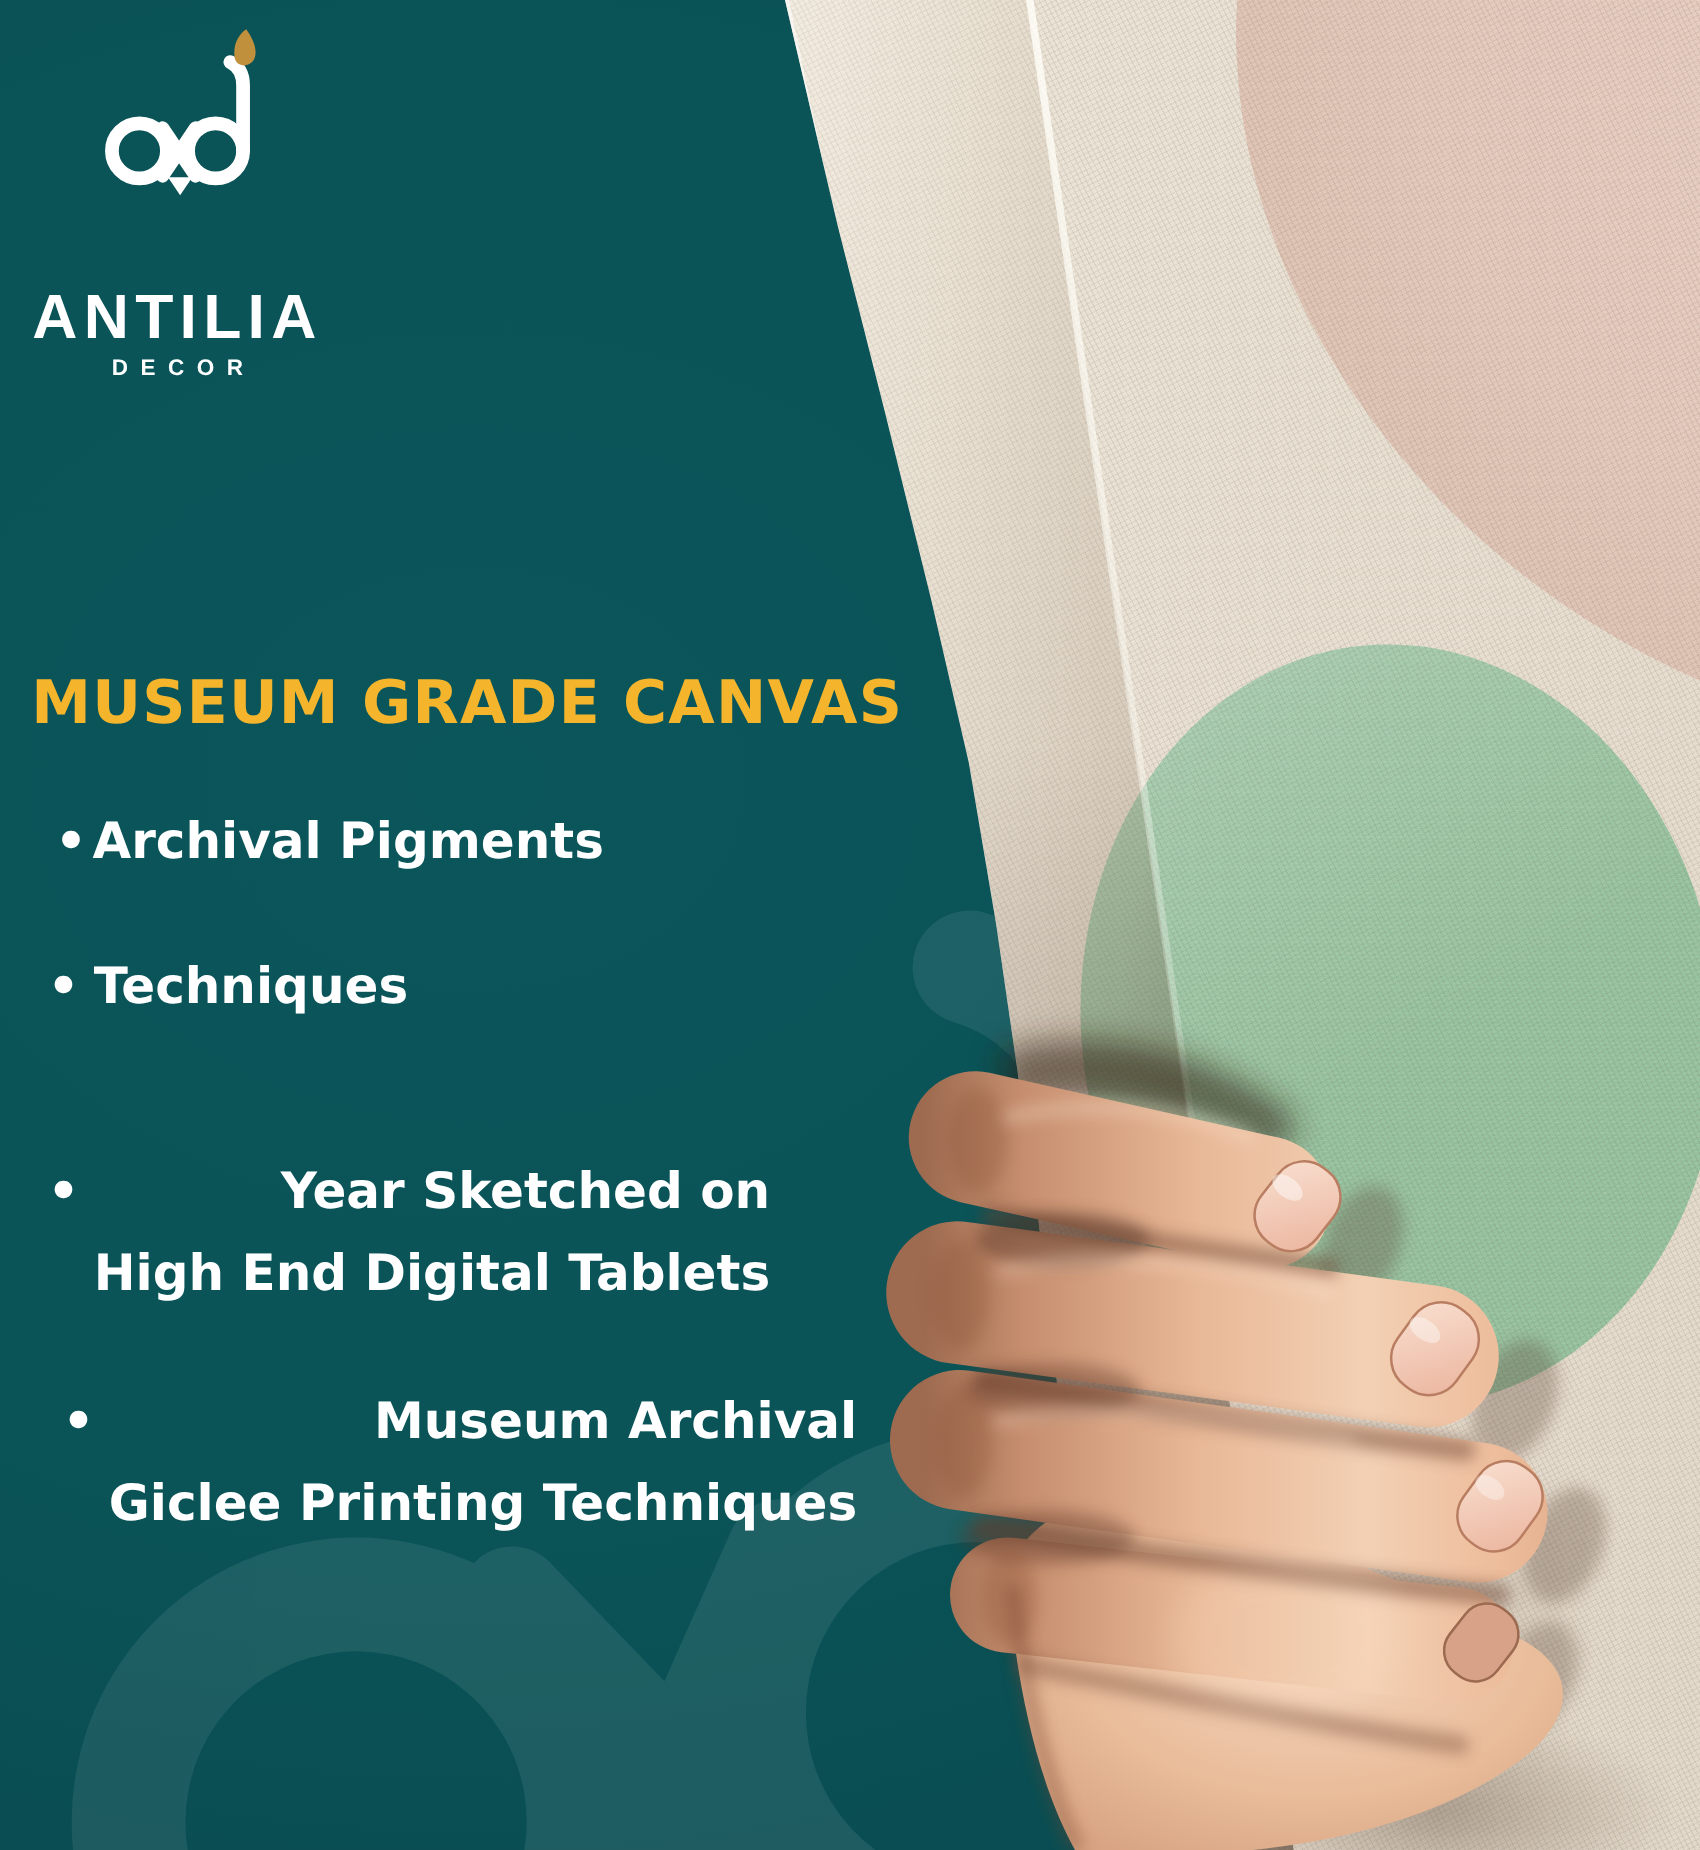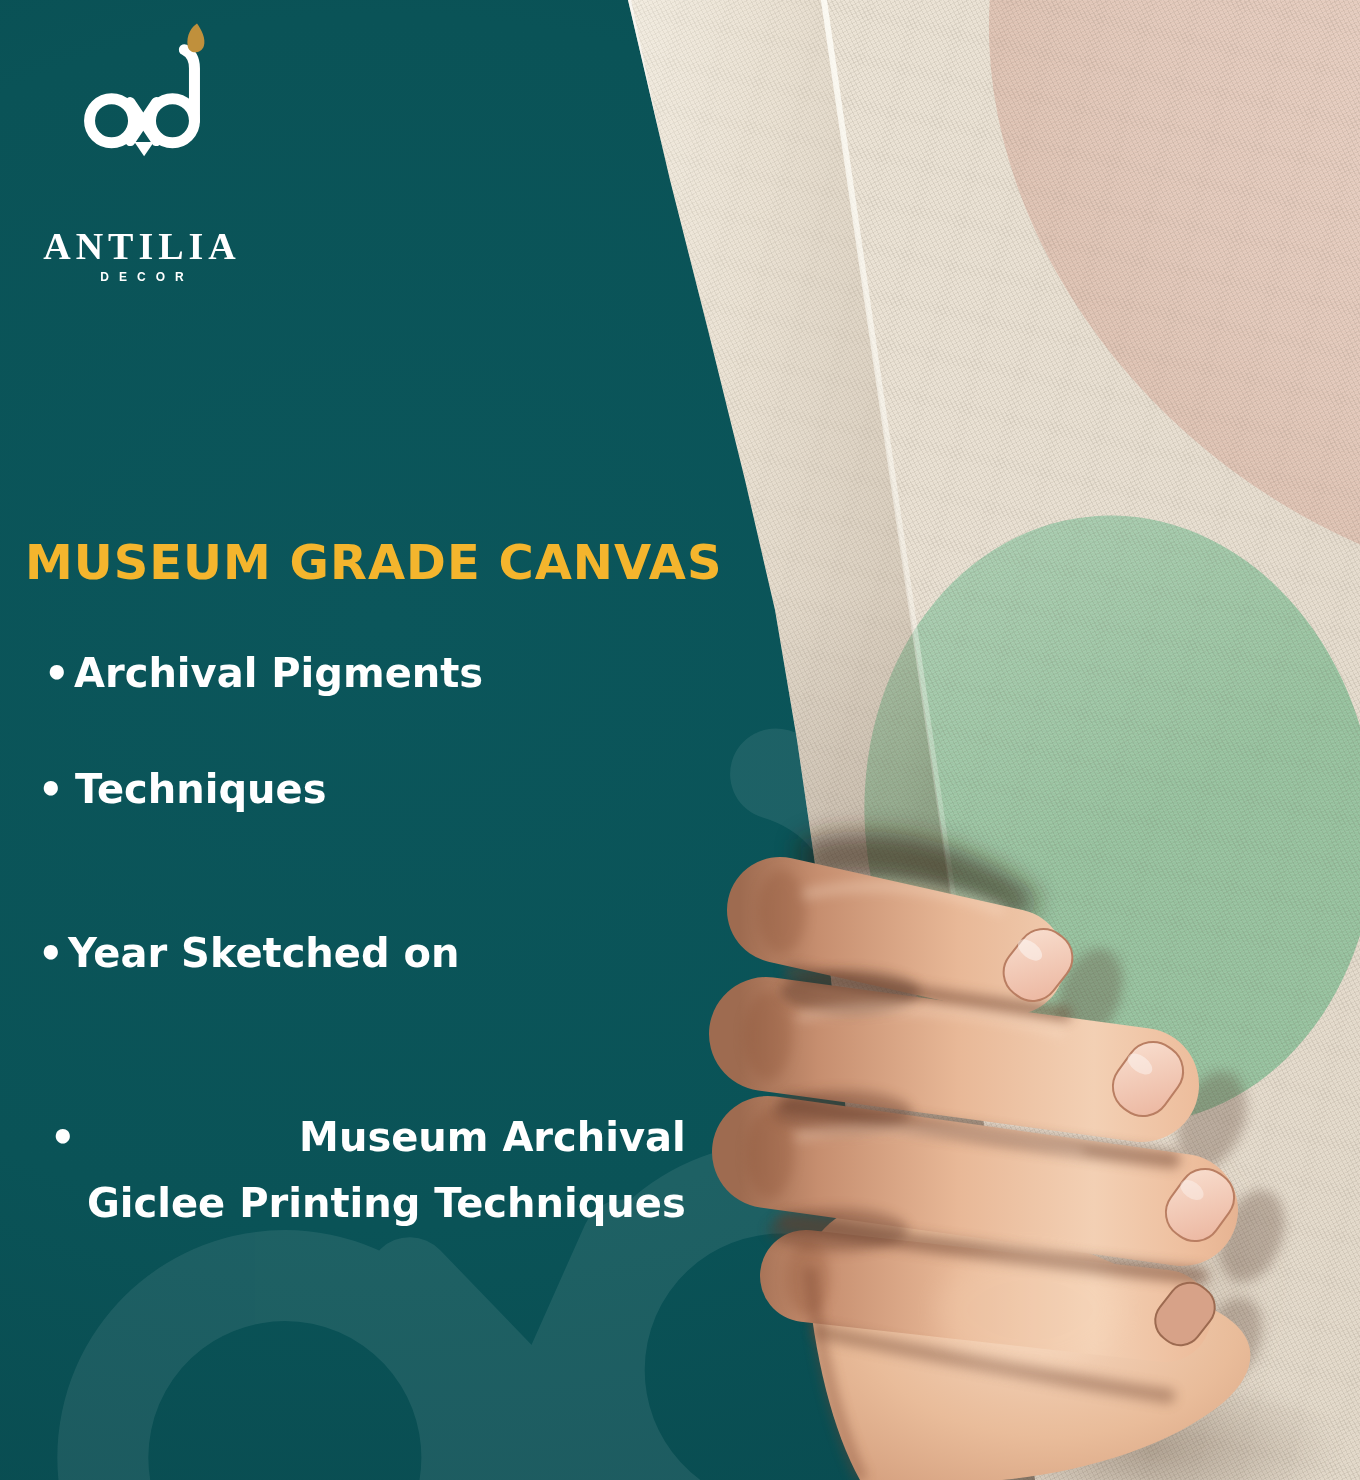--- a/index.html
+++ b/index.html
@@ -10,23 +10,23 @@
   }
   .stage *{position:absolute;}
 
   
   svg.watermark{left:0;top:0;width:1360px;height:1480px;}
 
   
   .logo{left:22px;top:22px;width:240px;text-align:center;}
   .logo .mark{position:relative;display:block;margin:0 auto;}
   .brand-name{position:relative;display:block;margin-top:2px;color:#fff;font-weight:bold;
-    font-size:38px;letter-spacing:5px;font-family:Liberation Serif, serif;}
+    font-size:50px;letter-spacing:5px;font-family:Liberation Sans, sans-serif;}
   .brand-sub{position:relative;display:block;margin-top:2px;color:#fff;font-weight:bold;
-    font-size:12px;letter-spacing:10px;text-indent:10px;font-family:"Liberation Sans",sans-serif;}
+    font-size:18px;letter-spacing:10px;text-indent:10px;font-family:"Liberation Sans",sans-serif;}
 
   
   .headline{left:25px;top:534px;color:#F4B52D;font-weight:bold;font-size:48px;letter-spacing:1px;white-space:nowrap;}
   .feature{display:flex;color:#FFFFFF;font-size:40px;font-weight:bold;white-space:nowrap;}
   .feature .dot{position:relative;width:30px;line-height:66px;font-size:40px;}
   .feature .lines{position:relative;text-align:right;}
   .f-line{position:relative;line-height:66px;}
   .f-line.cont{margin-left:7px;}
   .feat-0{left:44px;top:640px;}
   .feat-1{left:38px;top:756px;}
@@ -112,20 +112,21 @@
   <div class="feature feat-1">
     <span class="dot">•</span>
     <span class="lines">
       <span class="f-line cont" style="display:block">Techniques</span>
     </span>
   </div>
   <div class="feature feat-2">
     <span class="dot">•</span>
     <span class="lines">
       <span class="f-line" style="display:block">Year Sketched on</span>
+      <span class="f-line cont" style="display:block">High End Digital Tablets</span>
     </span>
   </div>
   <div class="feature feat-3">
     <span class="dot">•</span>
     <span class="lines">
       <span class="f-line" style="display:block">Museum Archival</span>
       <span class="f-line cont" style="display:block">Giclee Printing Techniques</span>
     </span>
   </div>
 

